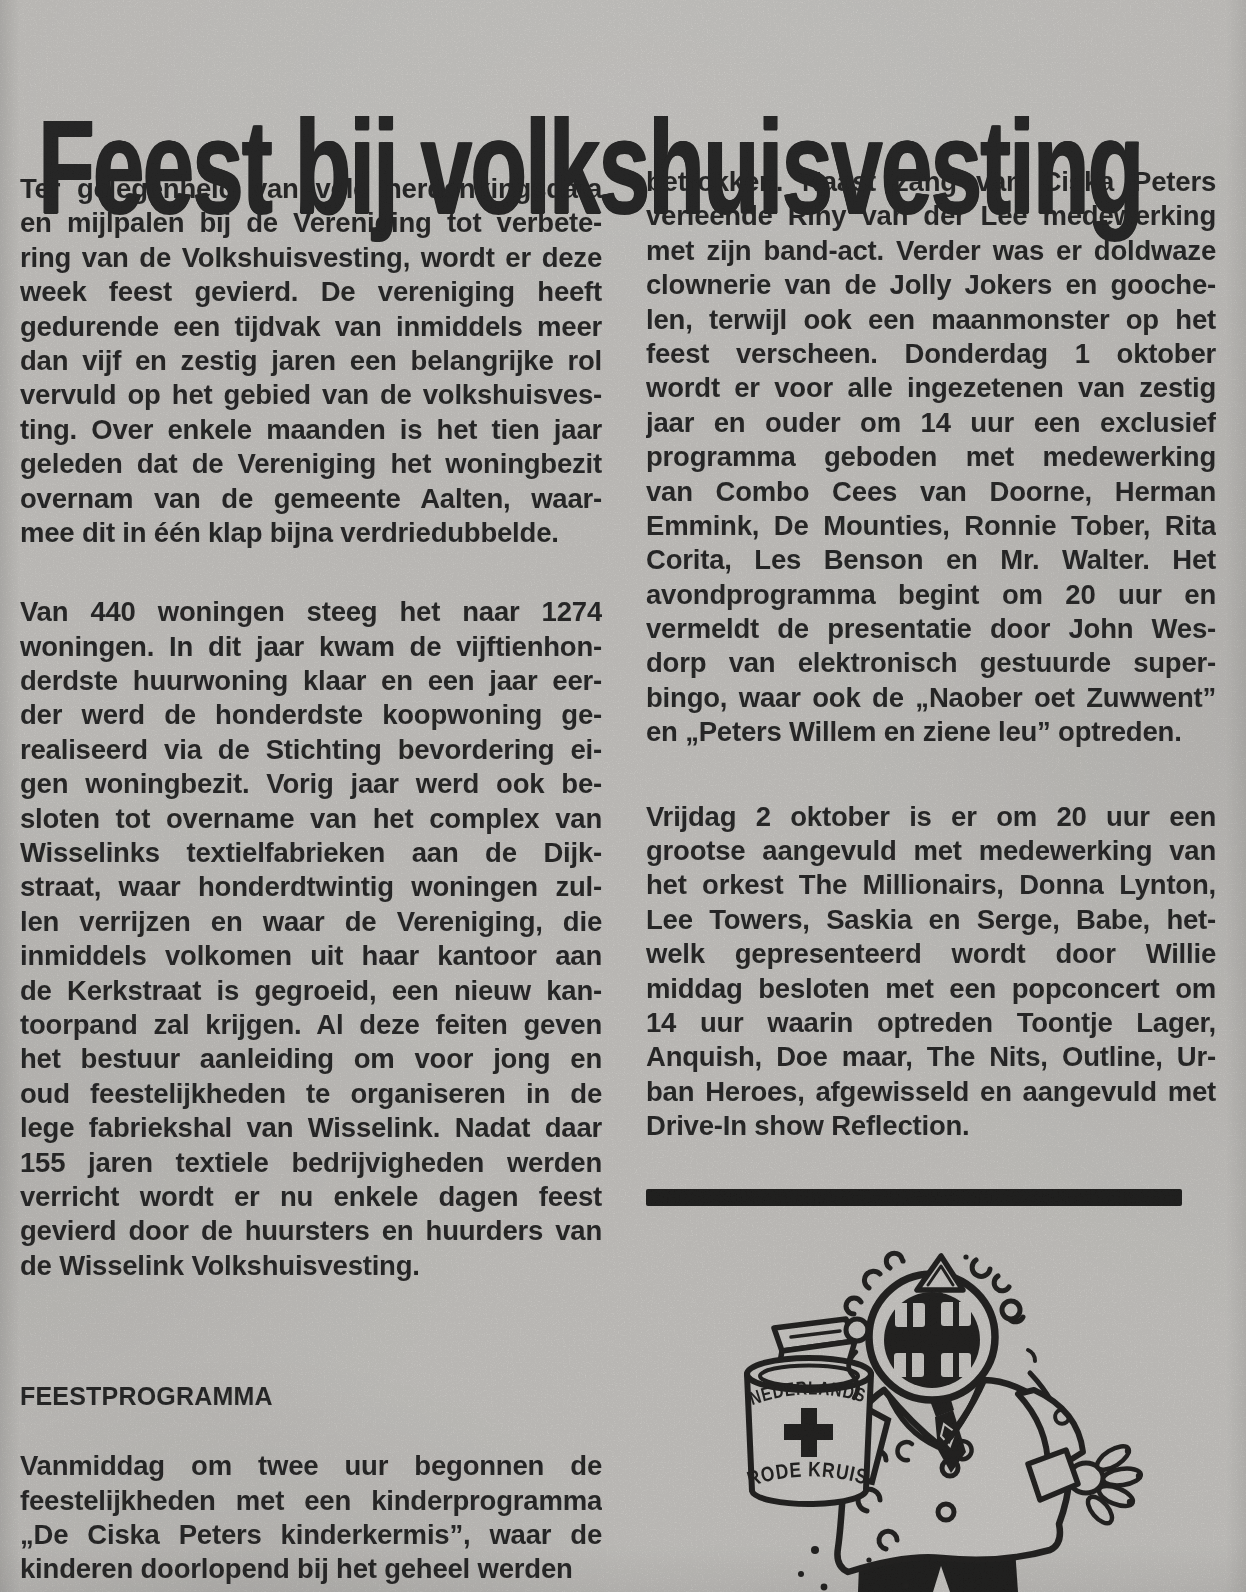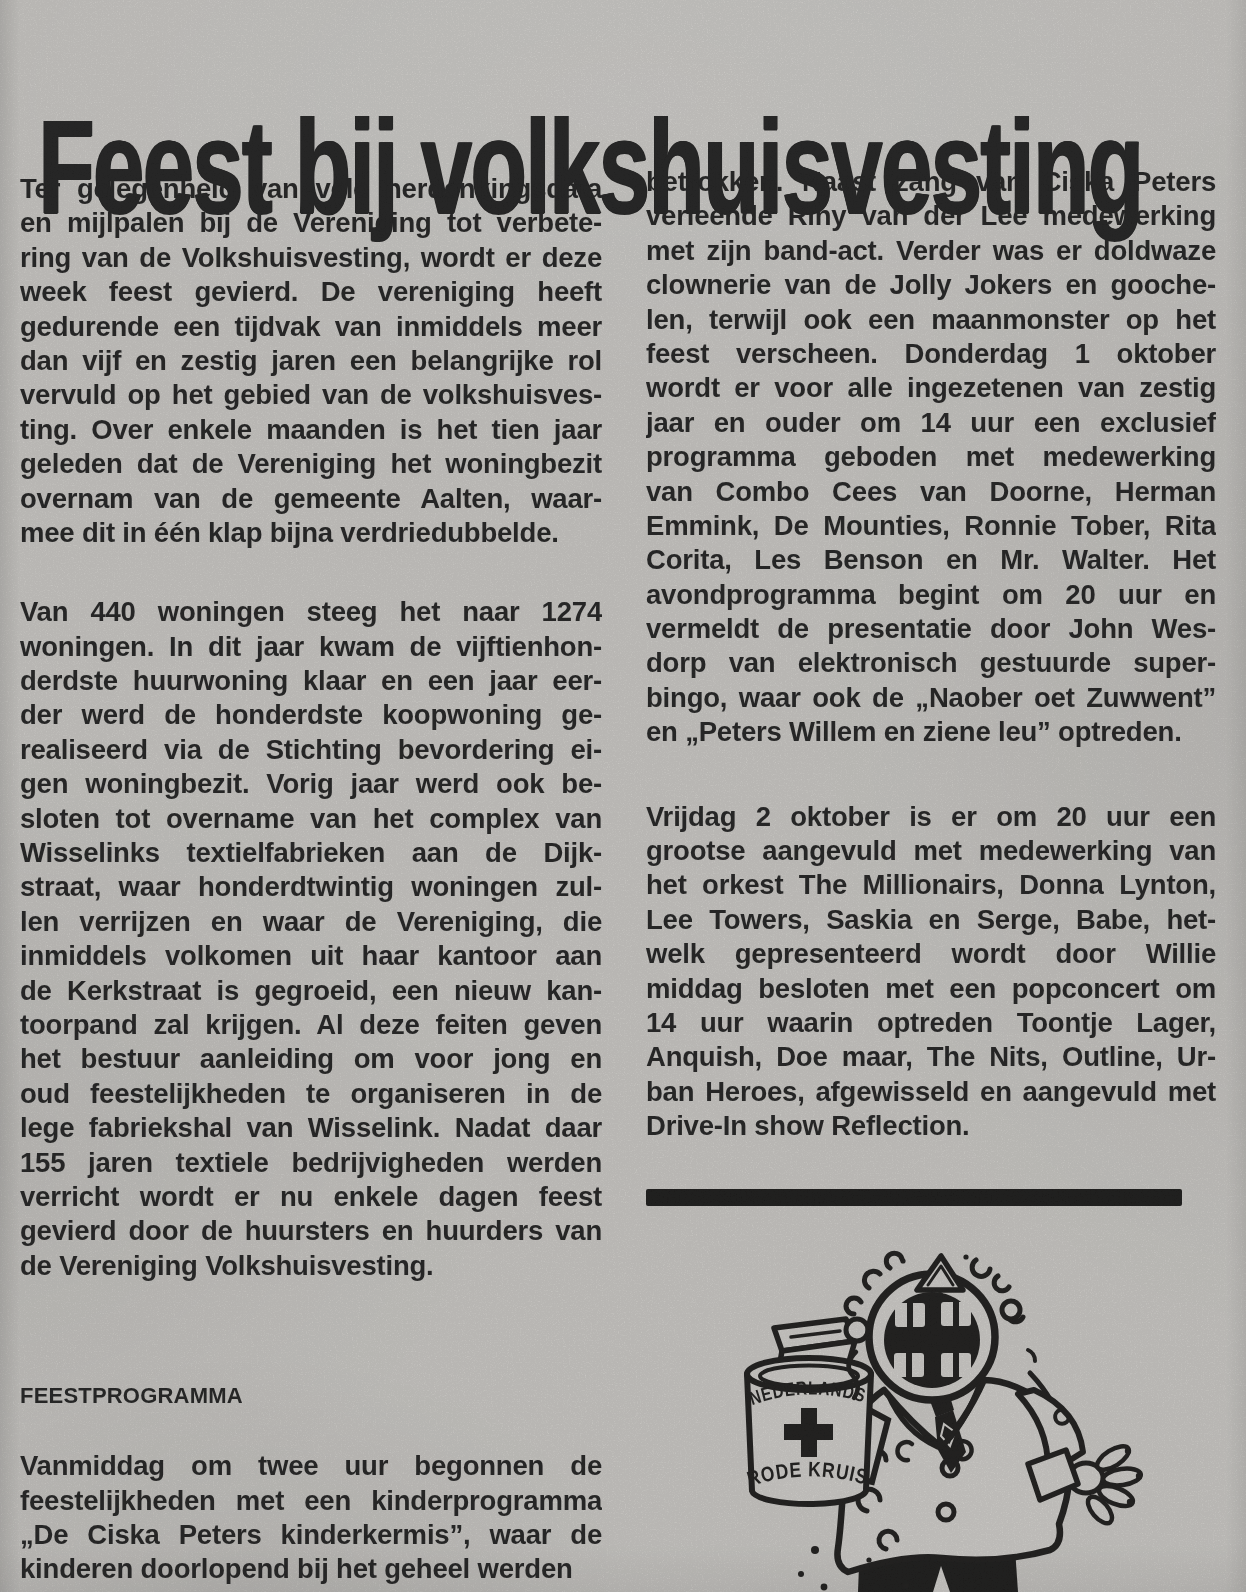--- a/index.html
+++ b/index.html
@@ -36,21 +36,21 @@
   .para{margin:0;}
   .tline{
     text-align:justify;text-align-last:justify;
     height:34.4px;line-height:34.4px;
     overflow:hidden;white-space:nowrap0;
   }
   .tline.tlast{text-align-last:left;}
   .mb-gap1{margin-bottom:45px;}
   .subhead{
     margin-top:96px;margin-bottom:36px;
-    font-size:22px;font-weight:700;line-height:34px;letter-spacing:0.2px;
+    font-size:25px;font-weight:700;line-height:34px;letter-spacing:0.2px;
   }
   .mt-gap2{margin-top:50px;}
   .divider{
     margin-top:45px;margin-left:0;
     width:536px;height:17px;background:#151413;border-radius:2px;
   }
   .cartoon-svg{position:absolute;inset:0;z-index:2;pointer-events:none;}
 </style>
 </head>
 <body>
@@ -90,21 +90,21 @@
           <div class="tline">len verrijzen en waar de Vereniging, die</div>
           <div class="tline">inmiddels volkomen uit haar kantoor aan</div>
           <div class="tline">de Kerkstraat is gegroeid, een nieuw kan-</div>
           <div class="tline">toorpand zal krijgen. Al deze feiten geven</div>
           <div class="tline">het bestuur aanleiding om voor jong en</div>
           <div class="tline">oud feestelijkheden te organiseren in de</div>
           <div class="tline">lege fabriekshal van Wisselink. Nadat daar</div>
           <div class="tline">155 jaren textiele bedrijvigheden werden</div>
           <div class="tline">verricht wordt er nu enkele dagen feest</div>
           <div class="tline">gevierd door de huursters en huurders van</div>
-          <div class="tline tlast">de Vereniging Volkshuisvesting.</div>
+          <div class="tline tlast">de Wisselink Volkshuisvesting.</div>
         </div>
       <h2 class="subhead">FEESTPROGRAMMA</h2>
       <div class="para">
           <div class="tline">Vanmiddag om twee uur begonnen de</div>
           <div class="tline">feestelijkheden met een kinderprogramma</div>
           <div class="tline">„De Ciska Peters kinderkermis”, waar de</div>
           <div class="tline tlast">kinderen doorlopend bij het geheel werden</div>
         </div>
     </div>
 

